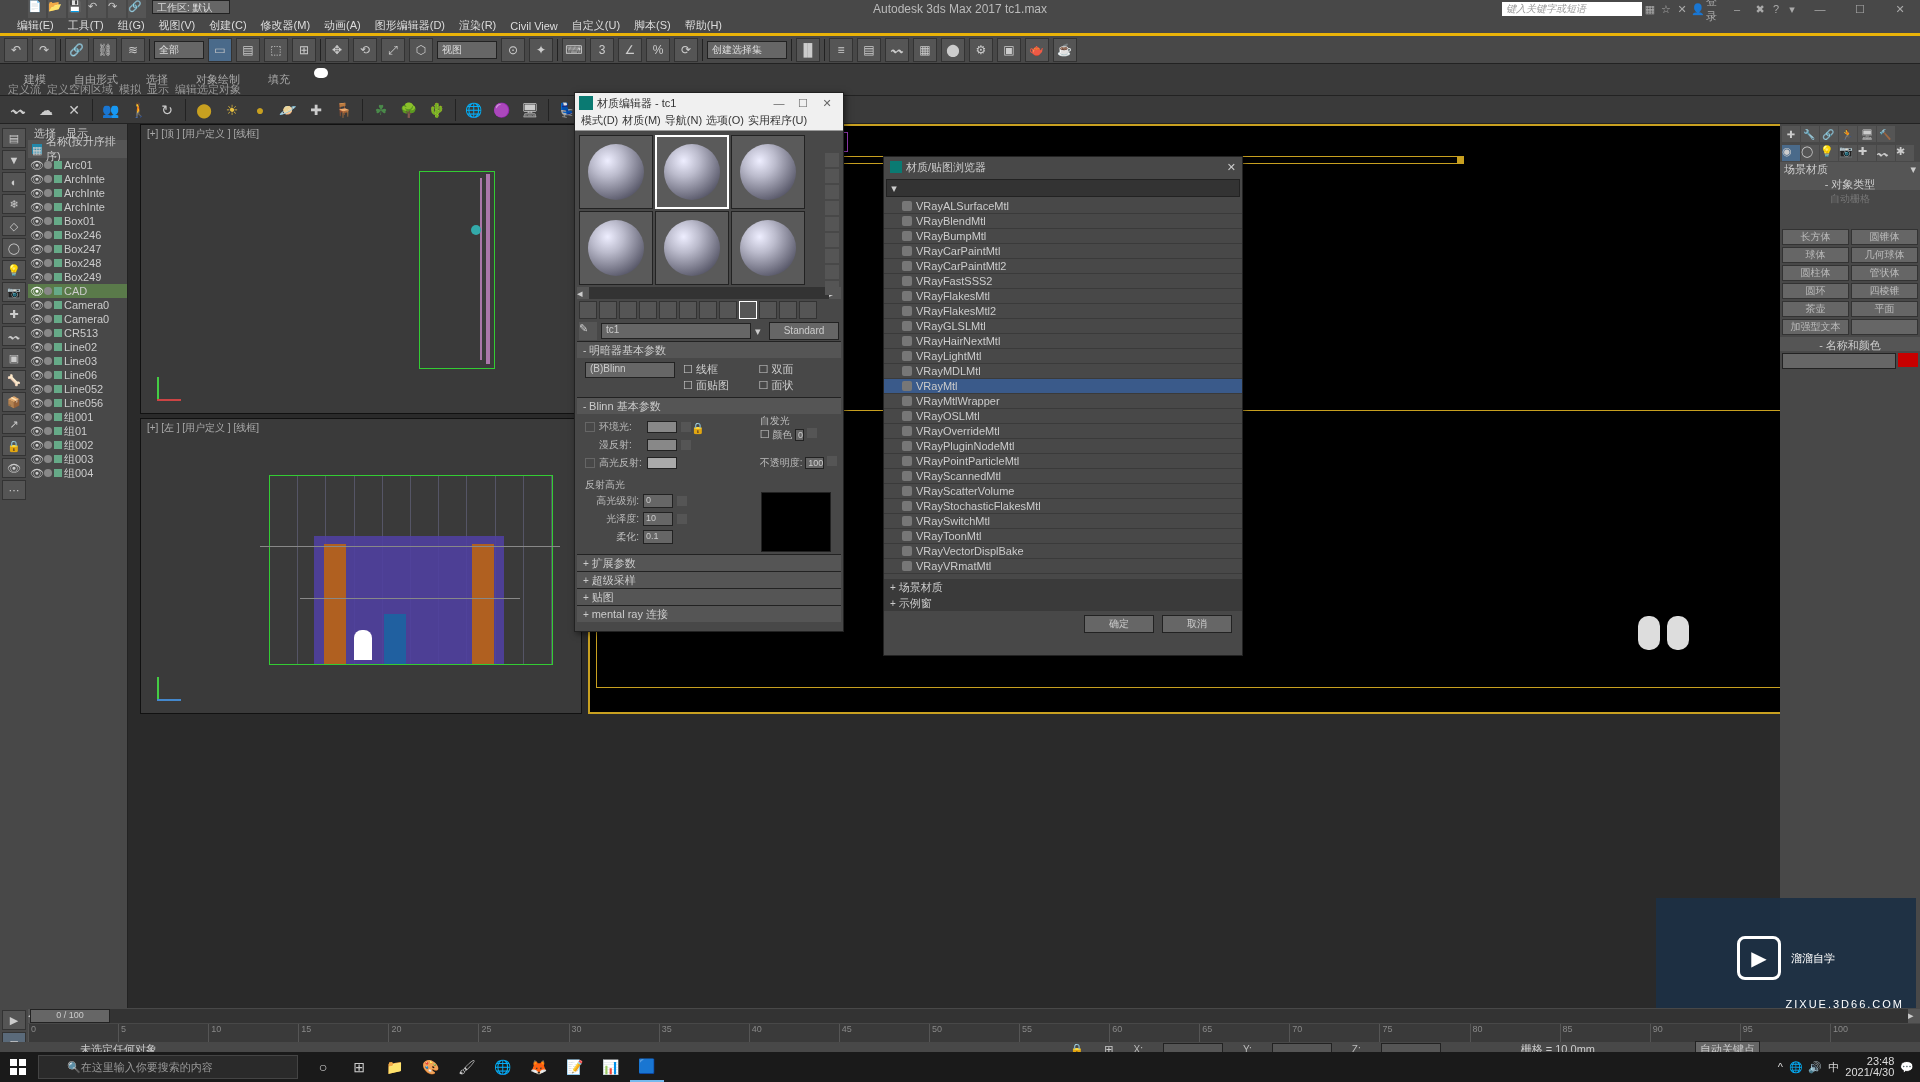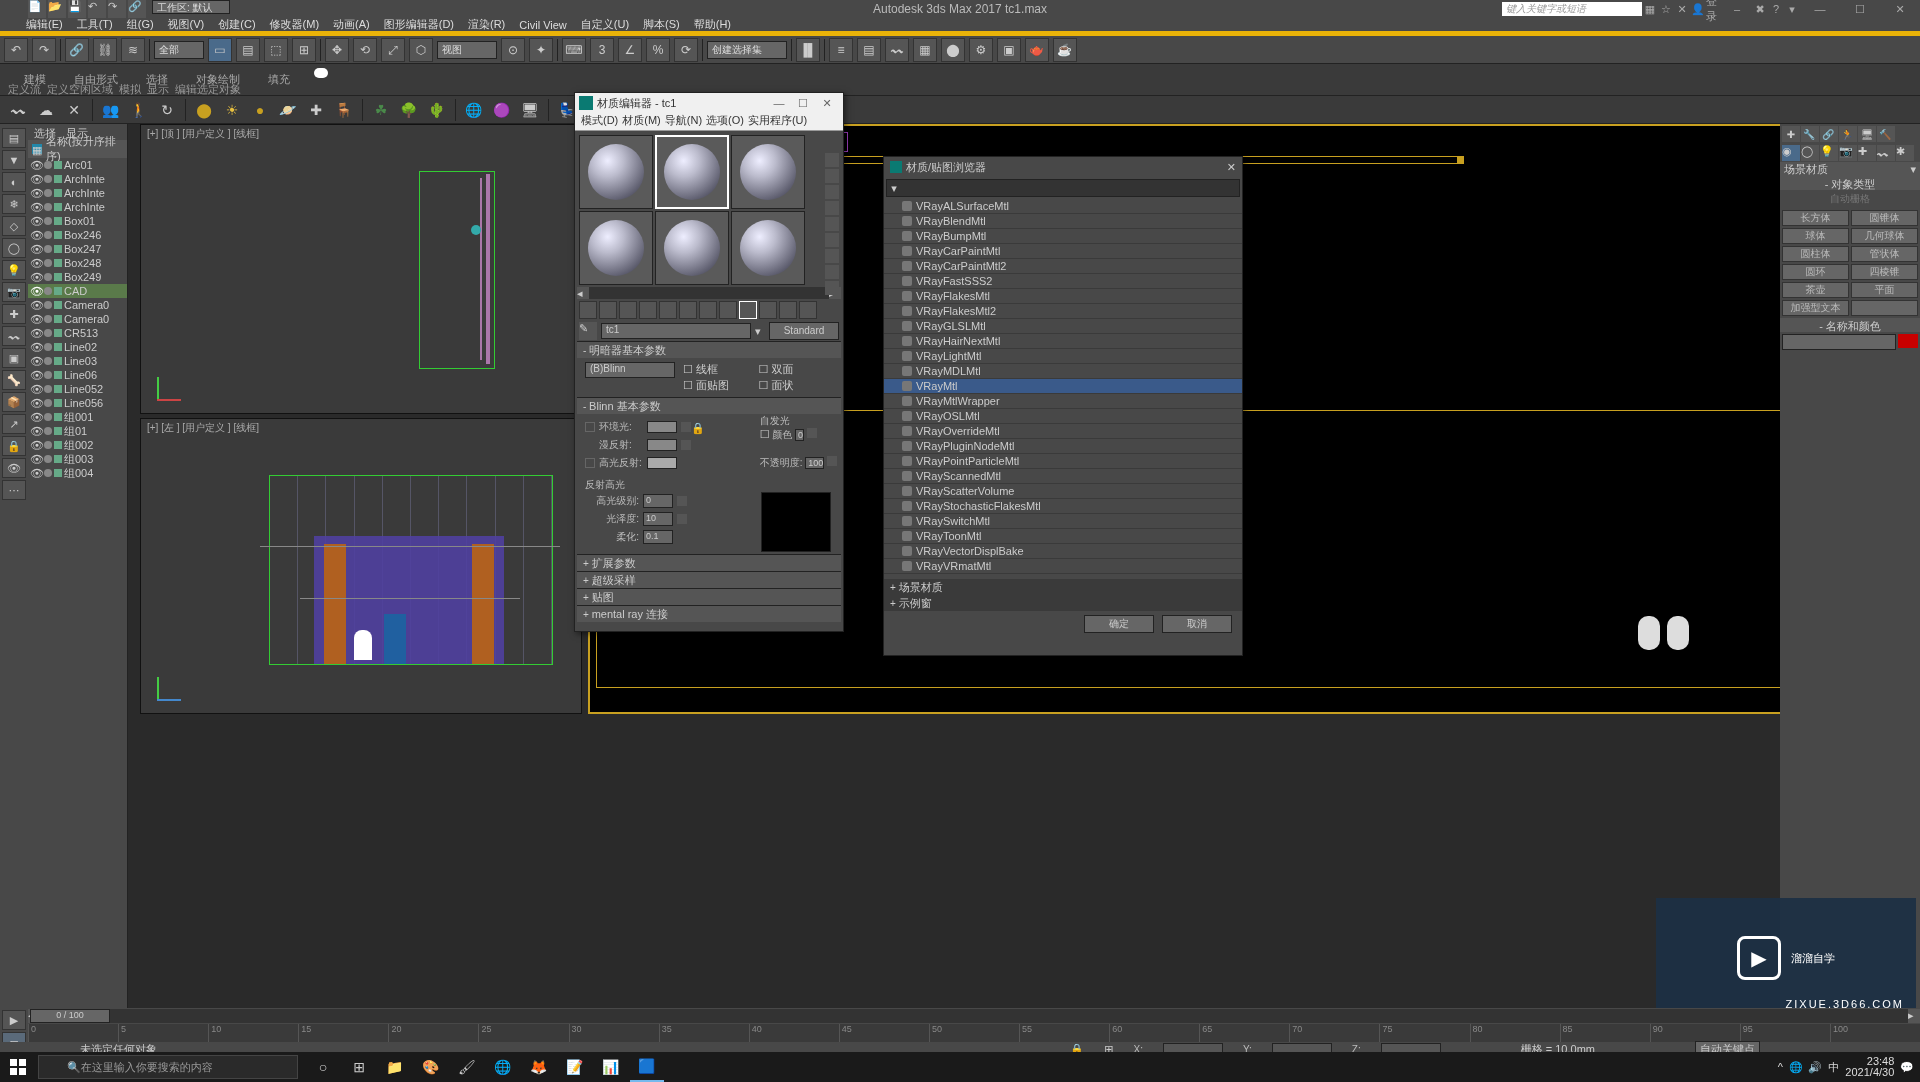--- a/index.html
+++ b/index.html
@@ -8,21 +8,21 @@
 .titlebar-left { display: flex; gap: 2px; padding-left: 28px; }
 .titlebar-left .ico { width: 18px; height: 18px; background: #555; display: inline-block; }
 .app-icon { position: absolute; left: 2px; top: 0; width: 24px; height: 18px; background: linear-gradient(#0a7a72,#0a5a52); color: #fff; font-size: 8px; text-align: center; line-height: 9px; }
 .workspace-dd { background: #666; border: 1px solid #222; font-size: 10px; padding: 0 16px 0 4px; color: #ddd; height: 14px; margin-left: 4px; }
 .titlebar-center { position: absolute; left: 50%; transform: translateX(-50%); font-size: 12px; color: #bbb; }
 .titlebar-right { position: absolute; right: 0; display: flex; align-items: center; }
 .search-box { background: #fff; width: 140px; height: 14px; font-size: 10px; color: #999; font-style: italic; padding: 0 4px; }
 .smicon { width: 16px; height: 14px; display: inline-flex; align-items: center; justify-content: center; color: #aaa; }
 .winbtn { width: 40px; height: 18px; display: inline-flex; align-items: center; justify-content: center; color: #aaa; }
 .winbtn.close { background: transparent; }
-.menubar { height: 18px; background: #484848; display: flex; align-items: center; padding-left: 20px; gap: 2px; border-bottom: 5px solid #eab308; }
+.menubar { height: 18px; background: #484848; display: flex; align-items: center; padding-left: 11px; gap: 2px; border-bottom: 3px solid #eab308; }
 .menubar .mi { padding: 0 6px; font-size: 11px; color: #ddd; }
 .toolbar1 { height: 28px; background: #484848; display: flex; align-items: center; padding: 0 4px; gap: 4px; border-bottom: 1px solid #222; }
 .tbtn { width: 24px; height: 24px; background: #555; border: 1px solid #333; display: inline-flex; align-items: center; justify-content: center; font-size: 12px; }
 .tbtn.small { width: 20px; height: 20px; }
 .dd { background: #666; border: 1px solid #222; font-size: 10px; padding: 1px 16px 1px 4px; color: #ddd; height: 18px; }
 .ribbon-tabs { height: 18px; background: #3a3a3a; display: flex; align-items: center; padding-left: 10px; }
 .ribbon-tabs .rt { padding: 2px 14px; font-size: 11px; color: #aaa; margin-top: 12px; }
 .ribbon-sub { height: 14px; background: #3a3a3a; display: flex; padding-left: 8px; gap: 6px; font-size: 10px; color: #999; border-bottom: 1px solid #222; }
 .ribbon-content { height: 28px; background: #3a3a3a; display: flex; align-items: center; padding: 0 8px; gap: 8px; border-bottom: 1px solid #222; }
 .ribbon-ico { width: 20px; height: 20px; display: inline-flex; align-items: center; justify-content: center; font-size: 14px; }
@@ -42,21 +42,21 @@
 .vp-label { position: absolute; top: 2px; left: 6px; font-size: 10px; color: #aaa; }
 .vp-top { top: 0; left: 12px; width: 442px; height: 290px; }
 .vp-left { top: 294px; left: 12px; width: 442px; height: 296px; }
 .vp-cam { top: 0; left: 460px; right: 0; height: 590px; background: #000; border: 2px solid #c8a020; }
 .right-panel { width: 140px; background: #484848; position: absolute; right: 0; top: 0; bottom: 0; }
 .right-tabs { height: 20px; display: flex; gap: 1px; padding: 2px; }
 .right-tabs .rti { width: 18px; height: 16px; background: #555; display:flex; align-items:center; justify-content:center; font-size:10px; }
 .right-row2 { height: 18px; display: flex; gap: 1px; padding: 1px 2px; }
 .right-row2 .r2 { width: 18px; height: 16px; background: #555; }
 .rollout-title { height: 14px; background: #555; font-size: 10px; padding: 1px 4px; display:flex; justify-content:space-between; align-items:center; }
-.prim-grid { display: grid; grid-template-columns: 1fr 1fr; gap: 2px; padding: 2px; }
+.prim-grid { display: grid; grid-template-columns: 1fr 1fr; gap: 2px; padding: 2px; margin-top: 19px; }
 .prim-btn { height: 16px; background: #666; border: 1px solid #333; font-size: 10px; text-align: center; line-height: 14px; color: #bbb; }
 .color-pick { width: 20px; height: 14px; background: #c80000; float: right; margin: 2px; }
 .timeline-area { position: absolute; bottom: 58px; left: 28px; right: 0; height: 16px; background: #484848; display: flex; align-items: center; }
 .slider-track { flex: 1; height: 14px; background: #333; position: relative; }
 .slider-handle { position: absolute; left: 2px; width: 80px; height: 14px; background: #666; border: 1px solid #222; font-size: 9px; text-align: center; }
 .time-ruler { position: absolute; bottom: 40px; left: 28px; right: 0; height: 18px; background: #3a3a3a; display: flex; }
 .time-ruler .tick { flex: 1; font-size: 9px; color: #888; text-align: left; border-left: 1px solid #555; padding-left: 2px; }
 .status-row1 { position: absolute; bottom: 26px; left: 0; right: 0; height: 14px; background: #484848; display: flex; align-items: center; font-size: 10px; gap: 20px; padding-left: 80px; }
 .coord-box { background: #555; border: 1px solid #222; width: 60px; height: 12px; font-size: 9px; padding-left: 2px; }
 .status-row2 { position: absolute; bottom: 12px; left: 0; right: 0; height: 14px; background: #484848; display: flex; align-items: center; font-size: 10px; padding-left: 4px; }

